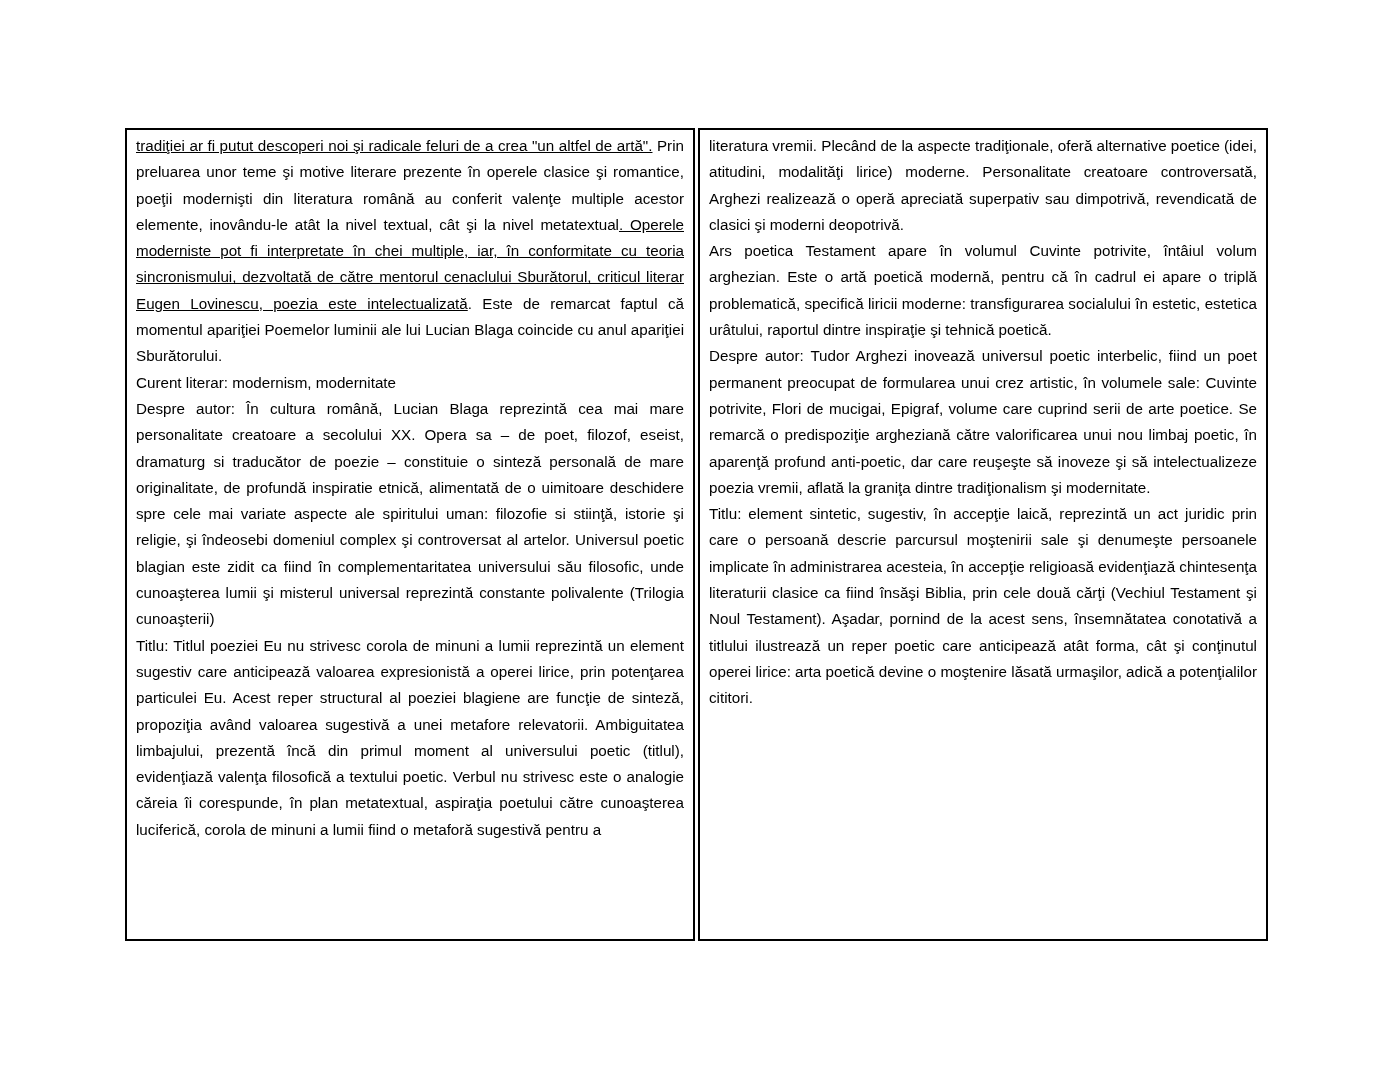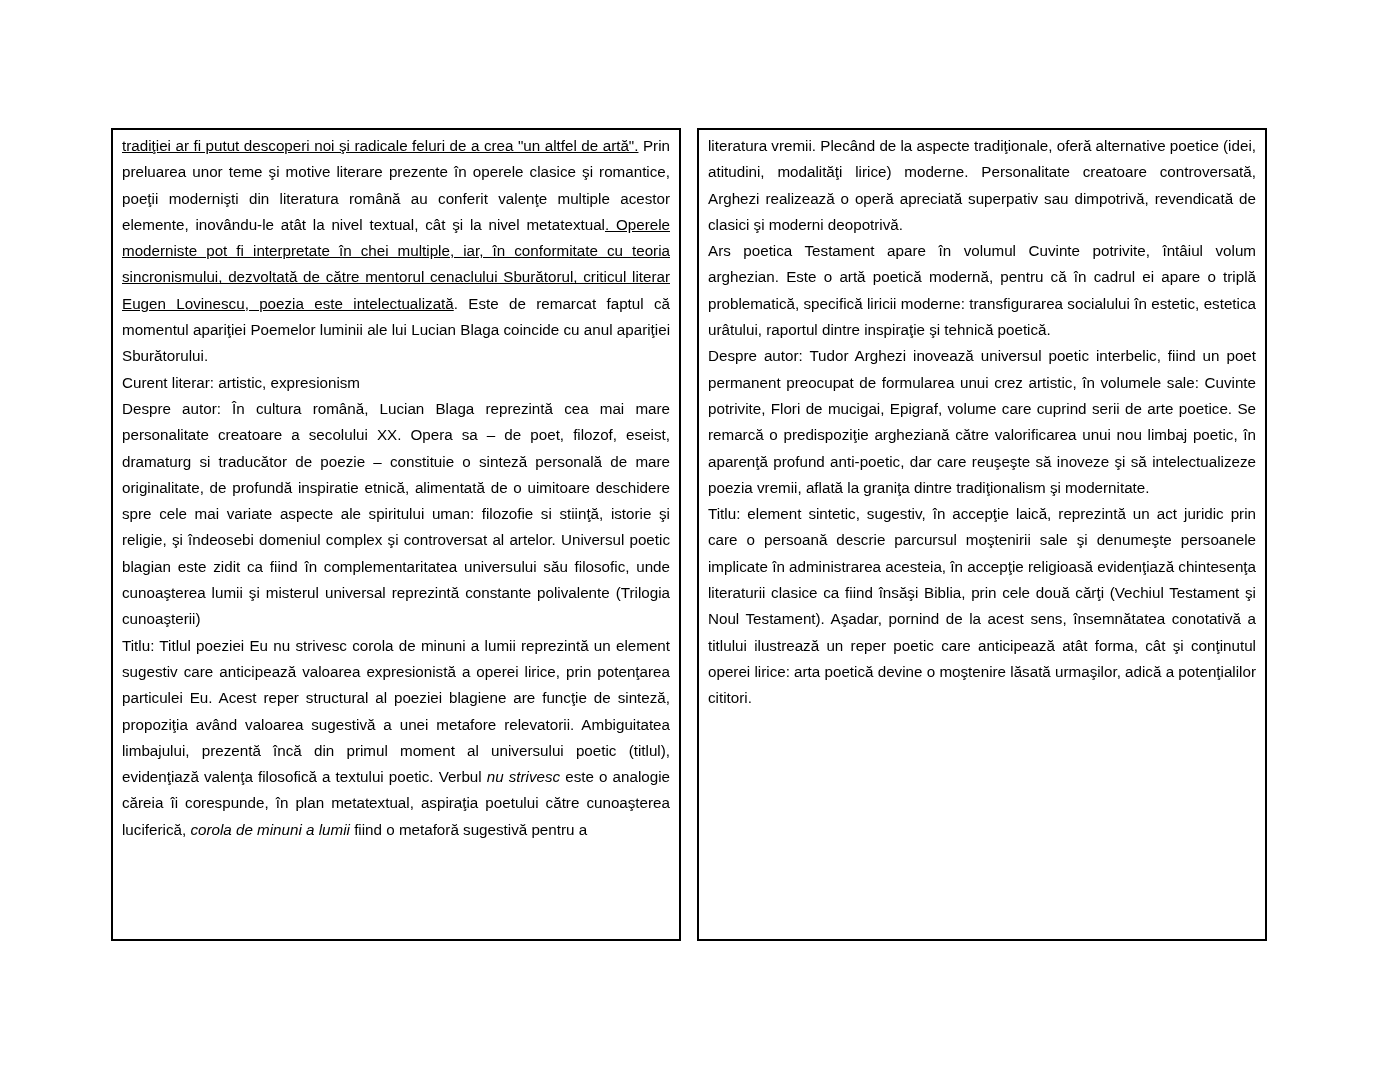--- a/index.html
+++ b/index.html
@@ -9,50 +9,50 @@
   }
   body {
     width: 1397px;
     height: 1080px;
     position: relative;
     font-family: "Liberation Sans", sans-serif;
     color: #000;
   }
   .doc-table {
     position: absolute;
-    left: 111px;
+    left: 125px;
     top: 128px;
     display: flex;
-    gap: 16px;
+    gap: 3px;
   }
   .cell {
     width: 548px;
     min-height: 800px;
     border: 2px solid #000;
     padding: 3px 9px 6px 9px;
     font-size: 15.2px;
     line-height: 26.3px;
     text-align: justify;
     background: #fff;
   }
   .para {
     margin: 0;
     padding: 0;
   }
   .b { font-weight: 400; }
-  .i { font-style: italic; }
+  .i { }
   .u { text-decoration: underline; }
 </style>
 </head>
 <body>
 
 <div class="doc-table">
   <div class="cell">
       <p class="para"><span class="u">tradiţiei ar fi putut descoperi noi şi radicale feluri de a crea "un altfel de artă".</span><span> Prin preluarea unor teme şi motive literare prezente în operele clasice şi romantice, poeţii modernişti din literatura română au conferit valenţe multiple acestor elemente, inovându-le atât la nivel textual, cât şi la nivel metatextual</span><span class="u">. Operele moderniste pot fi interpretate în chei multiple, iar, în conformitate cu teoria sincronismului, dezvoltată de către mentorul cenaclului Sburătorul, criticul literar Eugen Lovinescu, poezia este intelectualizată</span><span>. Este de remarcat faptul că momentul apariţiei </span><span class="b">Poemelor luminii</span><span> ale lui Lucian Blaga coincide cu anul apariţiei </span><span class="b">Sburătorului.</span></p>
-      <p class="para"><span class="b">Curent literar:</span><span> artistic, expresionism</span></p>
+      <p class="para"><span class="b">Curent literar:</span><span> modernism, modernitate</span></p>
       <p class="para"><span class="b">Despre autor:</span><span> În cultura română, Lucian Blaga reprezintă cea mai mare personalitate creatoare a secolului XX. Opera sa – de poet, filozof, eseist, dramaturg si traducător de poezie – constituie o sinteză personală de mare originalitate, de profundă inspiratie etnică, alimentată de o uimitoare deschidere spre cele mai variate aspecte ale spiritului uman: filozofie si stiinţă, istorie şi religie, şi îndeosebi domeniul complex şi controversat al artelor. Universul poetic blagian este zidit ca fiind în complementaritatea universului său filosofic, unde cunoaşterea lumii şi misterul universal reprezintă constante polivalente (</span><span class="b">Trilogia cunoaşterii</span><span>)</span></p>
       <p class="para"><span class="b">Titlu:</span><span> Titlul poeziei </span><span class="b">Eu nu strivesc corola de minuni a lumii</span><span> reprezintă un element sugestiv care anticipează valoarea expresionistă a operei lirice, prin potenţarea particulei </span><span class="b">Eu</span><span>. Acest reper structural al poeziei blagiene are funcţie de sinteză, propoziţia având valoarea sugestivă a unei metafore relevatorii. Ambiguitatea limbajului, prezentă încă din primul moment al universului poetic (titlul), evidenţiază valenţa filosofică a textului poetic. Verbul </span><span class="i">nu strivesc</span><span> este o analogie căreia îi corespunde, în plan metatextual, aspiraţia poetului către cunoaşterea luciferică, </span><span class="i">corola de minuni a lumii</span><span> fiind o metaforă sugestivă pentru a</span></p>
     </div>
   <div class="cell">
       <p class="para"><span>literatura vremii. Plecând de la aspecte tradiţionale, oferă alternative poetice (idei, atitudini, modalităţi lirice) moderne. Personalitate creatoare controversată, Arghezi realizează o operă apreciată superpativ sau dimpotrivă, revendicată de clasici şi moderni deopotrivă.</span></p>
       <p class="para"><span>Ars poetica </span><span class="b">Testament</span><span> apare în volumul </span><span class="b">Cuvinte potrivite</span><span>, întâiul volum arghezian. Este o artă poetică modernă, pentru că în cadrul ei apare o triplă problematică, specifică liricii moderne: transfigurarea socialului în estetic, estetica urâtului, raportul dintre inspiraţie şi tehnică poetică.</span></p>
       <p class="para"><span class="b">Despre autor:</span><span> Tudor Arghezi inovează universul poetic interbelic, fiind un poet permanent preocupat de formularea unui crez artistic, în volumele sale: </span><span class="b">Cuvinte potrivite, Flori de mucigai, Epigraf,</span><span> volume care cuprind serii de arte poetice. Se remarcă o predispoziţie argheziană către valorificarea unui nou limbaj poetic, în aparenţă profund anti-poetic, dar care reuşeşte să inoveze şi să intelectualizeze poezia vremii, aflată la graniţa dintre tradiţionalism şi modernitate.</span></p>
       <p class="para"><span class="b">Titlu:</span><span> element sintetic, sugestiv, în accepţie laică, reprezintă un act juridic prin care o persoană descrie parcursul moştenirii sale şi denumeşte persoanele implicate în administrarea acesteia, în accepţie religioasă evidenţiază chintesenţa literaturii clasice ca fiind însăşi Biblia, prin cele două cărţi (Vechiul Testament şi Noul Testament). Aşadar, pornind de la acest sens, însemnătatea conotativă a titlului ilustrează un reper poetic care anticipează atât forma, cât şi conţinutul operei lirice: arta poetică devine o moştenire lăsată urmaşilor, adică a potenţialilor cititori.</span></p>
       <p class="para"><span>&nbsp;</span></p>
     </div>

